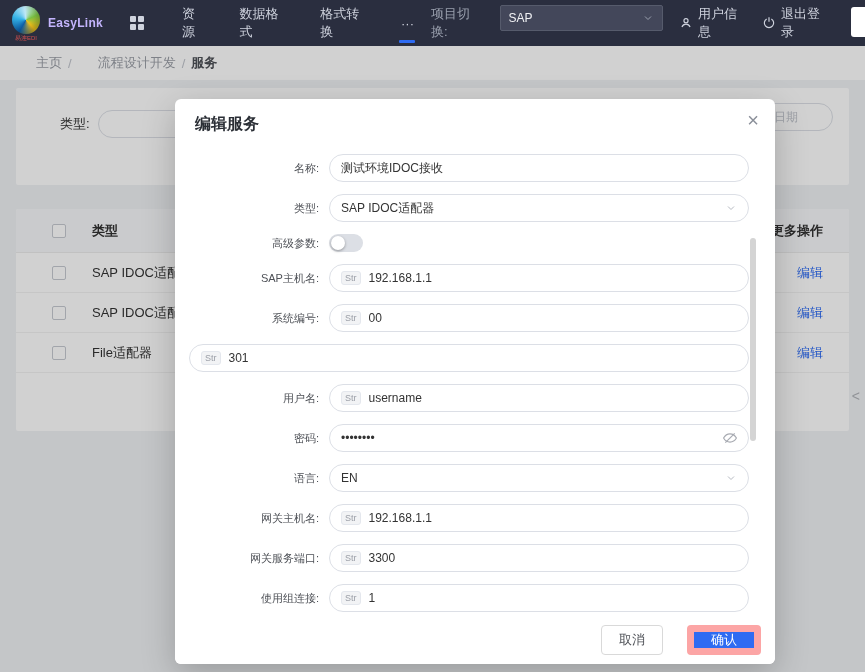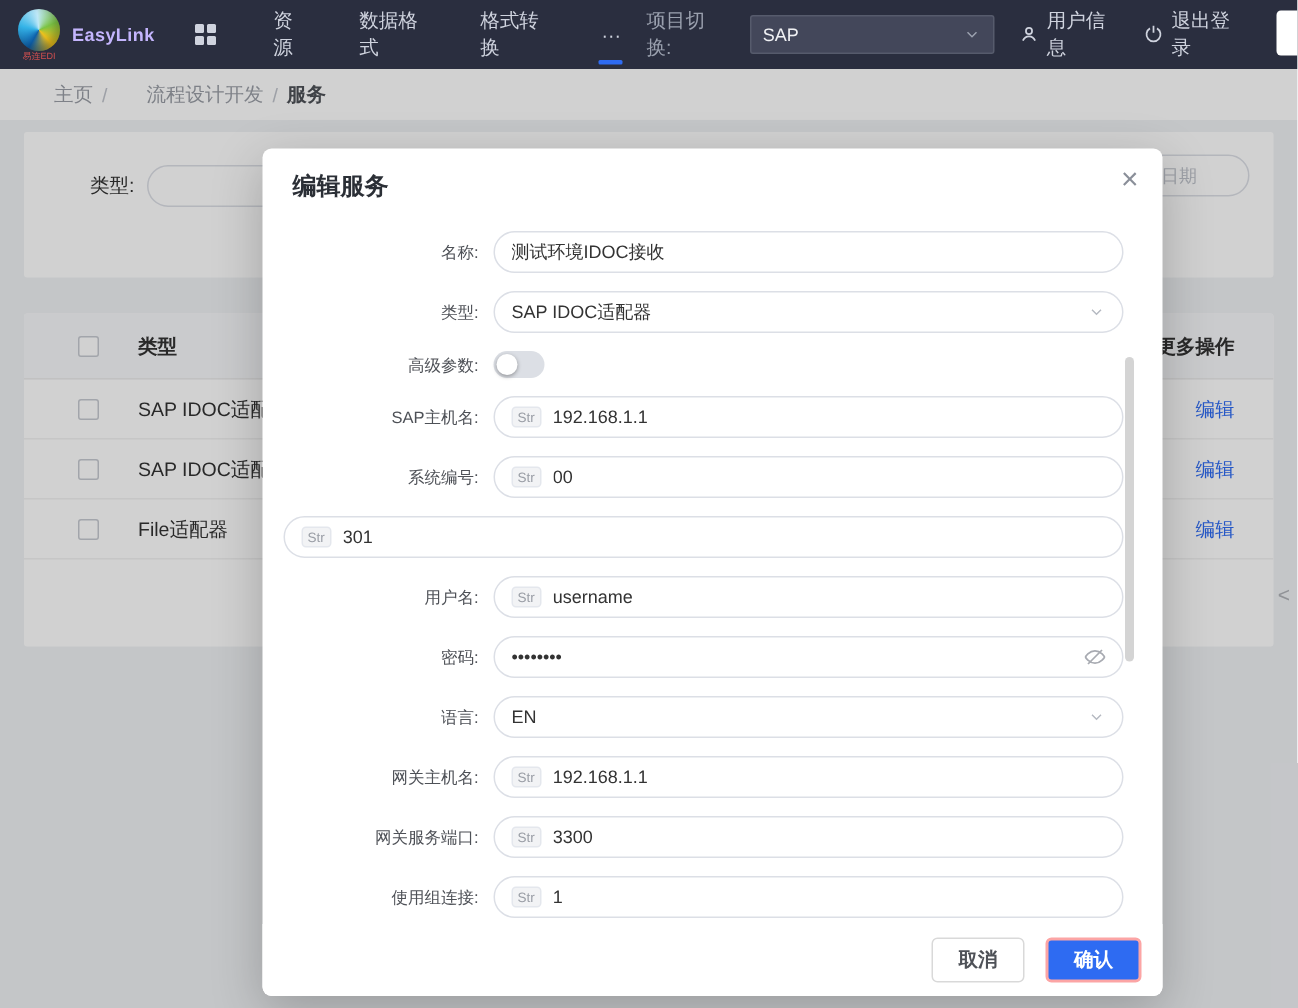--- a/index.html
+++ b/index.html
@@ -12,21 +12,21 @@
   .logo-wrap { display:flex; flex-direction:column; align-items:center; }
   .logo-circle { width:28px; height:28px; border-radius:50%;
     background:conic-gradient(from 210deg,#0d5ea8,#35b4e8,#bfe8f7,#7cc444,#f2c21b,#0d5ea8);
     box-shadow:inset -3px -3px 6px rgba(0,0,0,.25); }
   .logo-caption { font-size:6px; color:#d04f4f; margin-top:1px; line-height:1; }
   .brand { color:#c4b5fd; font-weight:700; font-size:12px; margin-left:8px; letter-spacing:.3px; }
   .grid-icon { margin-left:26px; display:flex; cursor:pointer; }
   .nav-menu { display:flex; align-items:flex-end; margin-left:20px; height:46px; }
   .nav-item { position:relative; height:46px; display:flex; align-items:center; padding:0 17px; color:#cfd3de; font-size:13px; cursor:pointer; }
   .nav-item.active::after { content:""; position:absolute; left:50%; transform:translateX(-50%); bottom:3px; width:16px; height:3px; background:#2e6bf2; border-radius:1px; }
-  .nav-right { margin-left:auto; display:flex; align-items:center; gap:16px; padding-right:24px; }
+  .nav-right { margin-left:auto; display:flex; align-items:flex-start; gap:16px; padding-right:24px; }
   .proj-label { color:#9aa0ae; font-size:13px; }
   .proj-select { width:172px; height:26px; background:#43475a; border:1px solid #565b6c; border-radius:2px; display:flex; align-items:center; justify-content:space-between; padding:0 8px; color:#f0f1f4; font-size:12px; cursor:pointer; }
   .nav-link { display:flex; align-items:center; gap:5px; color:#cfd3de; font-size:13px; cursor:pointer; }
   .edge-panel { position:absolute; right:0; top:7px; width:14px; height:30px; background:#ffffff; border-radius:3px 0 0 3px; }
 
   
   .breadcrumb { height:34px; background:#ffffff; display:flex; align-items:center; padding:0 16px; font-size:13px; }
   .bc-item { color:#9a9ea6; cursor:pointer;margin-left:20px; }
   .bc-sep { color:#c0c4cc; margin:0 6px; }
   .bc-current { color:#4e5157; font-weight:700; }
@@ -61,24 +61,24 @@
   .fctrl { flex:1; min-width:0; }
   .input-wrap { display:flex; align-items:center; height:28px; border:1px solid #dcdfe6; border-radius:14px; background:#fff; padding:0 11px; }
   .input-wrap input { border:none; outline:none; flex:1; min-width:0; font-size:12px; color:#333; background:transparent; font-family:inherit; }
   .prefix-tag { flex:none; font-size:9px; color:#9a9ea6; background:#f2f3f5; border:1px solid #e4e7ed; border-radius:3px; padding:1px 3px; margin-right:8px; line-height:1.2; }
   .select-wrap { cursor:pointer; justify-content:space-between; }
   .select-value { font-size:12px; color:#333; }
   .toggle { width:34px; height:18px; border-radius:9px; background:#dcdfe5; position:relative; cursor:pointer; flex:none; }
   .toggle .knob { position:absolute; left:2px; top:2px; width:14px; height:14px; border-radius:50%; background:#fff; box-shadow:0 1px 3px rgba(0,0,0,.35); }
   .eye { flex:none; margin-left:6px; cursor:pointer; display:flex; }
   .scroll-thumb { position:absolute; right:19px; top:90px; width:6px; height:203px; background:#d4d4d4; border-radius:3px; cursor:pointer; }
-  .m-foot { flex:none; height:48px; display:flex; align-items:center; justify-content:flex-end; gap:14px; padding:0 14px; background:#fff; border-radius:0 0 6px 6px;font-weight:bold; }
+  .m-foot { flex:none; height:48px; display:flex; align-items:center; justify-content:flex-end; gap:24px; padding:0 14px; background:#fff; border-radius:0 0 6px 6px; }
   .btn { height:30px; padding:0 17px; border-radius:4px; font-size:13px; cursor:pointer; display:flex; align-items:center; }
   .btn-cancel { border:1px solid #d9d9d9; background:#fff; color:#4e5157; }
-  .btn-confirm { border:2px solid #fca5a5; background:#2e6bf2; color:#fff; }
+  .btn-confirm { border:7px solid #fca5a5; background:#2e6bf2; color:#fff; }
 
   svg { display:block; }
 </style>
 </head>
 <body>
 
 <div class="screen">
 
   <header class="navbar">
     <div class="logo-wrap">

